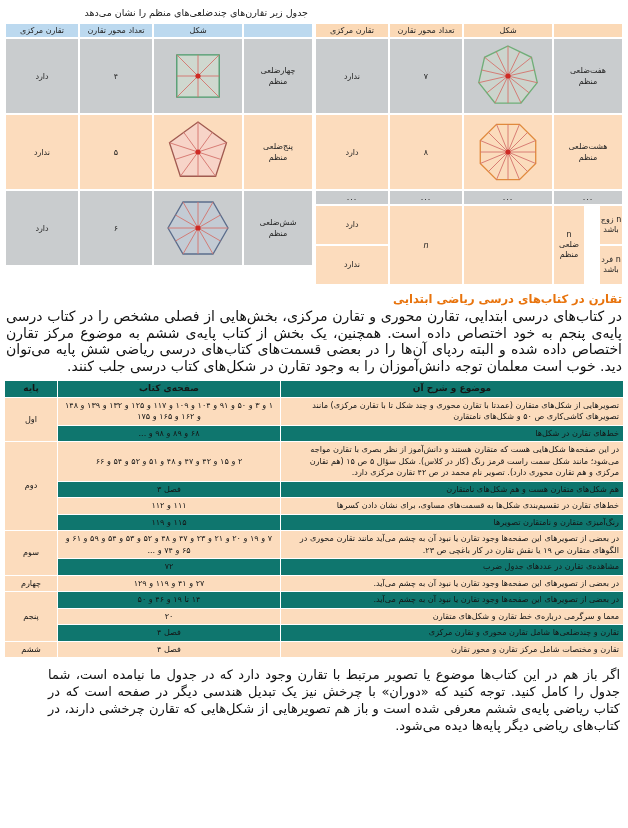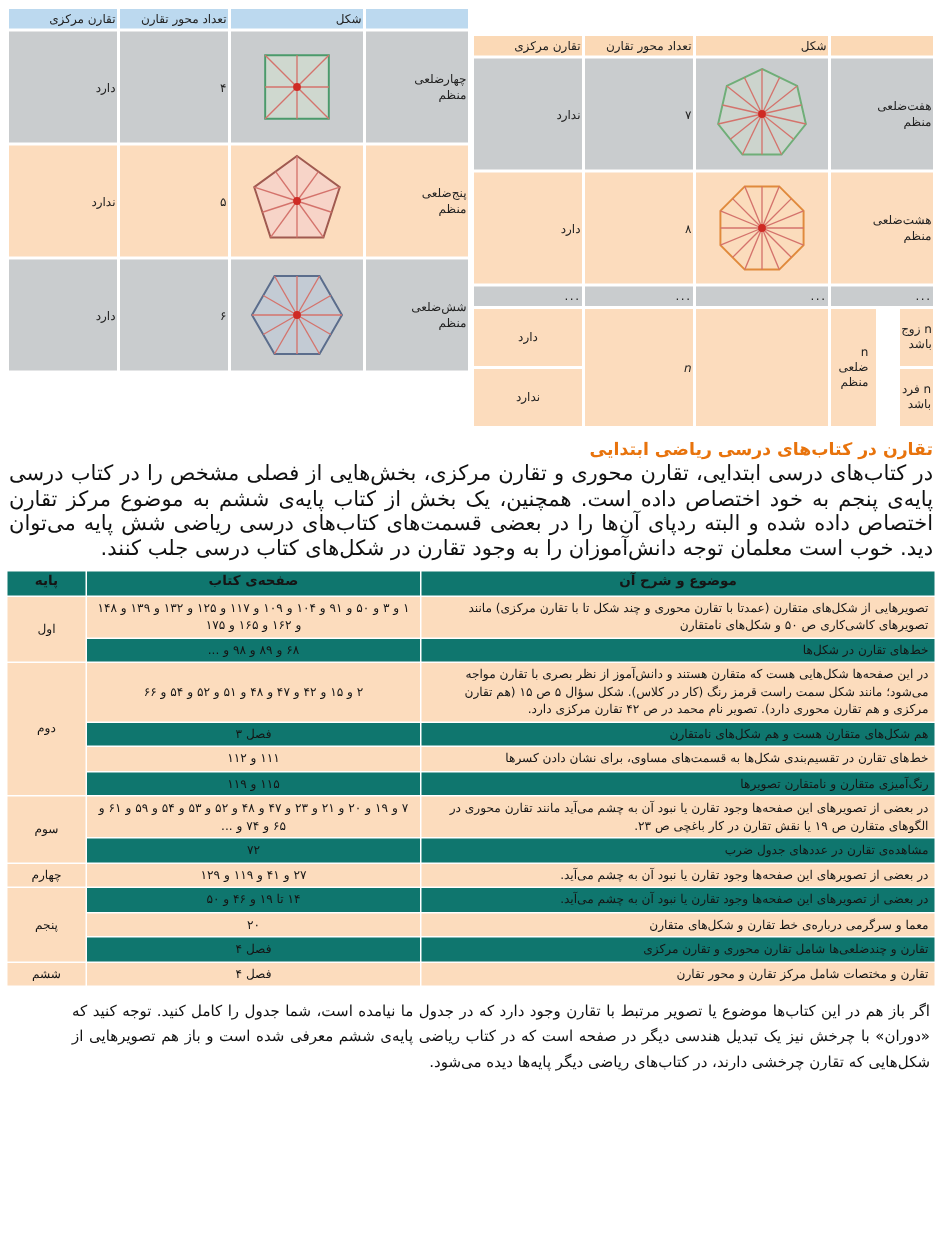--- a/index.html
+++ b/index.html
@@ -32,21 +32,21 @@
   }
   .caption-spacer { height: 18px; }
 
   table.polytable {
     border-collapse: separate;
     border-spacing: 2px;
     width: 100%;
     table-layout: fixed;
   }
   table.polytable th, table.polytable td {
-    text-align: right;
+    text-align: center;
     vertical-align: middle;
     font-size: 8px;
     color: #222;
     padding: 2px 1px;
   }
   
   .hdr-blue   { background: #bcd9ef; color:#123; font-size:8px; font-weight:normal;}
   .hdr-peach  { background: #fbd9b6; color:#222; font-size:8px; font-weight:normal;}
   .cell-peach { background: #fcdcbd; }
   .cell-grey  { background: #c9ccce; }
@@ -104,21 +104,21 @@
   }
   table.maintable th { font-weight: bold; font-size: 9px; text-align:center; }
   .c-grade { width: 52px; text-align:center; }
   .c-pages { width: 222px; text-align:center; }
   .c-desc  { text-align: right; }
   .r-peach { background:#fcdcbd; }
   .r-grey  { background:#0f766e; }
 
   
   .bottom-para {
-    font-size: 10px;
+    font-size: 13px;
     line-height: 17px;
     color: #111;
     text-align: justify;
     padding: 8px 8px 6px 8px;
     margin-left: 40px;
   }
 </style>
 </head>
 <body>
 
@@ -241,20 +241,21 @@
               <div class="half" style="flex:1;height:auto;">دارد</div>
               <div class="half" style="flex:1;height:auto;margin-top:0;">ندارد</div>
             </div>
           </td>
         </tr>
       </tbody>
     </table>
   </div>
 
   <div class="top-col">
+    <div class="caption-line">جدول زیر تقارن‌های چندضلعی‌های منظم را نشان می‌دهد</div>
     <table class="polytable">
       <thead>
         <tr>
           <th class="hdr-blue col-name"></th>
           <th class="hdr-blue col-shape">شکل</th>
           <th class="hdr-blue col-axes">تعداد محور تقارن</th>
           <th class="hdr-blue col-cent">تقارن مرکزی</th>
         </tr>
       </thead>
       <tbody>

